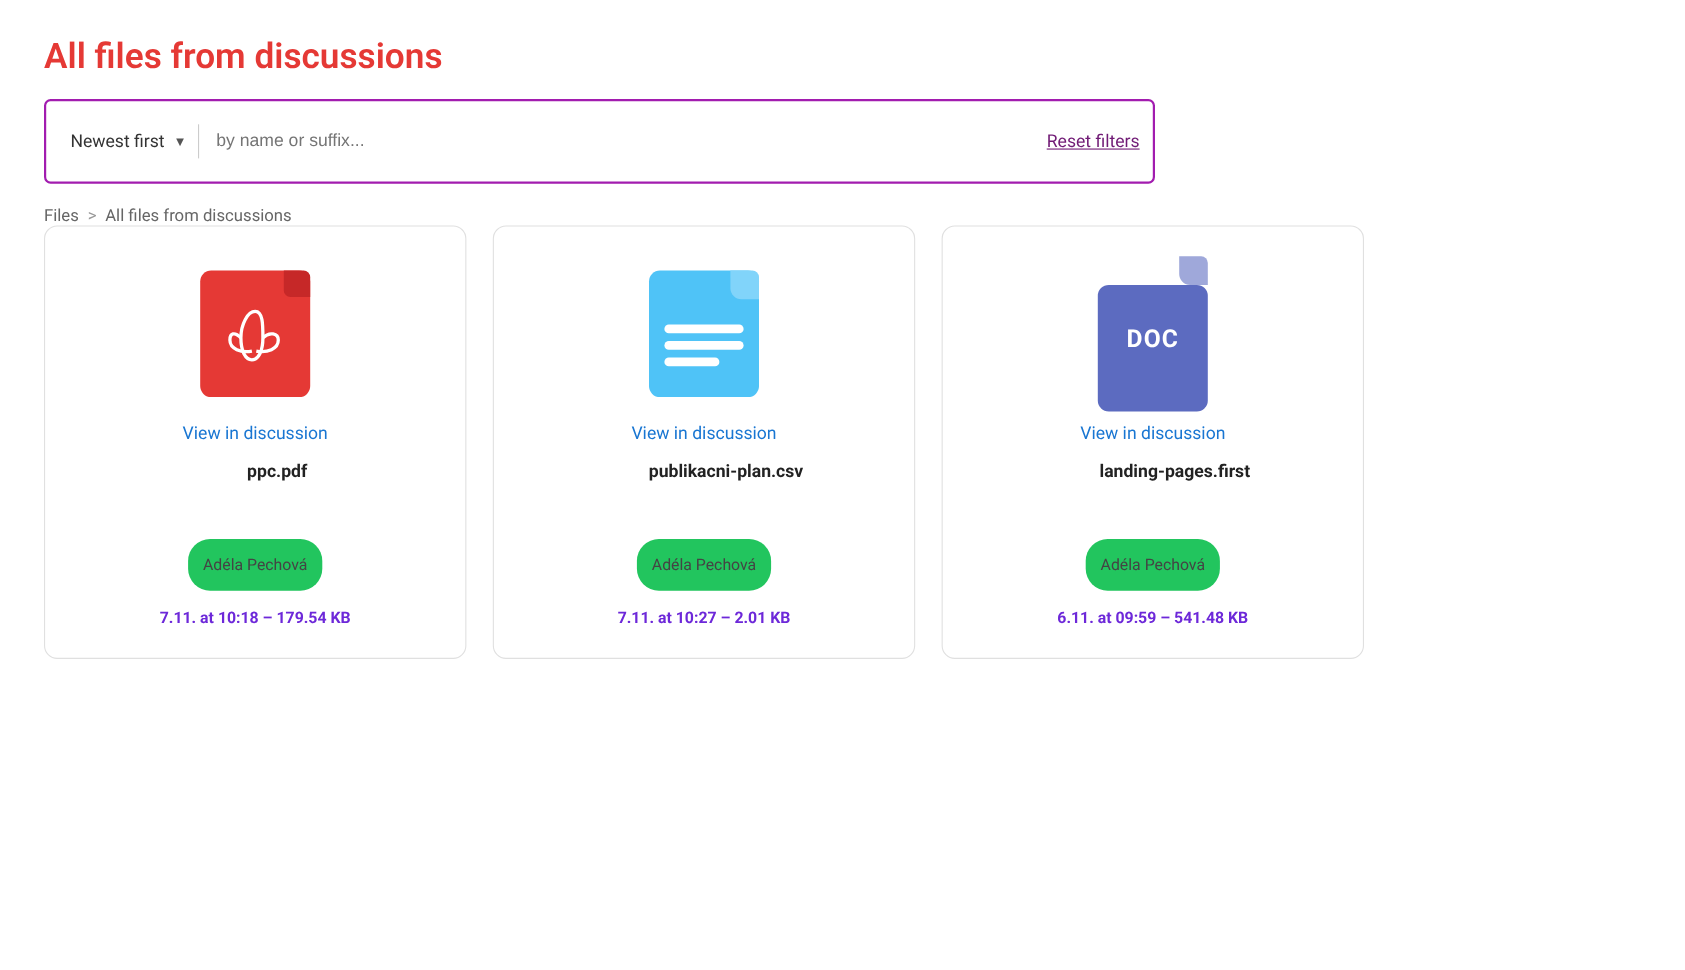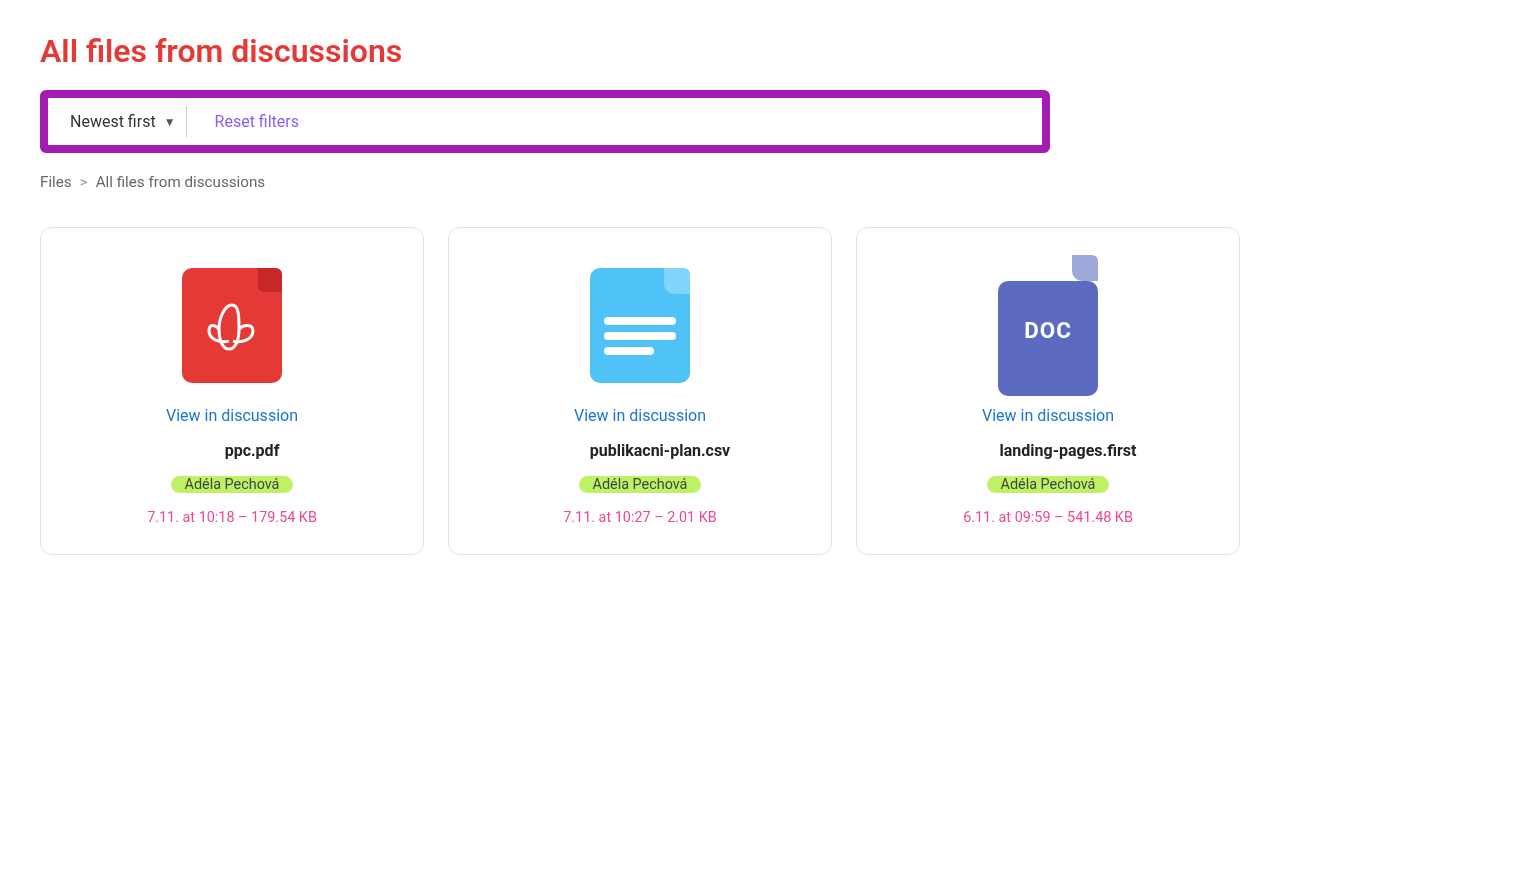--- a/index.html
+++ b/index.html
@@ -13,24 +13,24 @@
     .page-title {
       color: #e53935;
       font-size: 2rem;
       font-weight: 600;
       margin-bottom: 20px;
     }
 
     .filter-bar {
       display: flex;
       align-items: center;
-      border: 8px solid #a21caf;
+      border: 2px solid #a21caf;
       border-radius: 6px;
-      padding: 8px 12px;
-      gap: 16px;
+      padding: 21px 12px;
+      gap: 0;
       max-width: 1010px;
       margin-bottom: 20px;
     }
 
     .sort-dropdown {
       display: flex;
       align-items: center;
       gap: 8px;
       padding: 6px 10px;
       cursor: pointer;
@@ -49,34 +49,34 @@
       flex: 1;
       border: none;
       outline: none;
       padding: 6px 16px;
       font-size: 1rem;
       color: #999;
       background: transparent;
     }
 
     .reset-link {
-      color: #8b5cf6;
+      color: #701a75;
+      text-decoration: underline;
       font-size: 1rem;
       cursor: pointer;
       white-space: nowrap;
       padding-left: 12px;
     }
 
     .breadcrumb {
       display: flex;
       align-items: flex-end;
       gap: 8px;
       font-size: 0.95rem;
       color: #666;
-      margin-bottom: 36px;
     }
 
     .breadcrumb .sep {
       color: #999;
     }
 
     .files-grid {
       display: grid;
       grid-template-columns: repeat(3, 1fr);
       gap: 24px;
@@ -217,43 +217,46 @@
 
     .file-name {
       font-weight: 700;
       font-size: 1rem;
       color: #222;
       text-align: center;
       padding-left: 40px;
     }
 
     .author-badge {
-      background: #bef264;
+      background: #22c55e;
       border-radius: 20px;
-      padding: 0 14px;
+      padding: 15px 14px;
       font-size: 0.9rem;
       color: #444;
+      margin-top: 36px;
     }
 
     .file-meta {
       font-size: 0.9rem;
-      color: #ec4899;
+      color: #6d28d9;
       text-align: center;
+      font-weight: bold;
     }
   </style>
 </head>
 <body>
 
 <h1 class="page-title">All files from discussions</h1>
 
 <div class="filter-bar">
   <div class="sort-dropdown">
     <span>Newest first</span>
     <span class="chevron">▼</span>
   </div>
+  <input class="search-input" type="text" placeholder="by name or suffix..." style="">
   <a class="reset-link">Reset filters</a>
 </div>
 
 <div class="breadcrumb">
   <span>Files</span>
   <span class="sep">&gt;</span>
   <span>All files from discussions</span>
 </div>
 
 <div class="files-grid">

